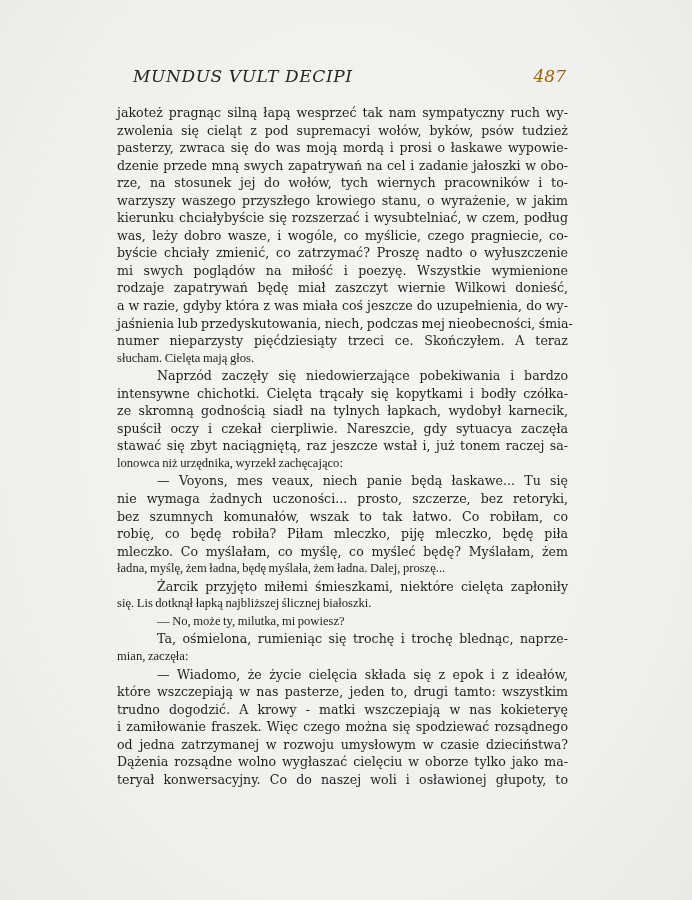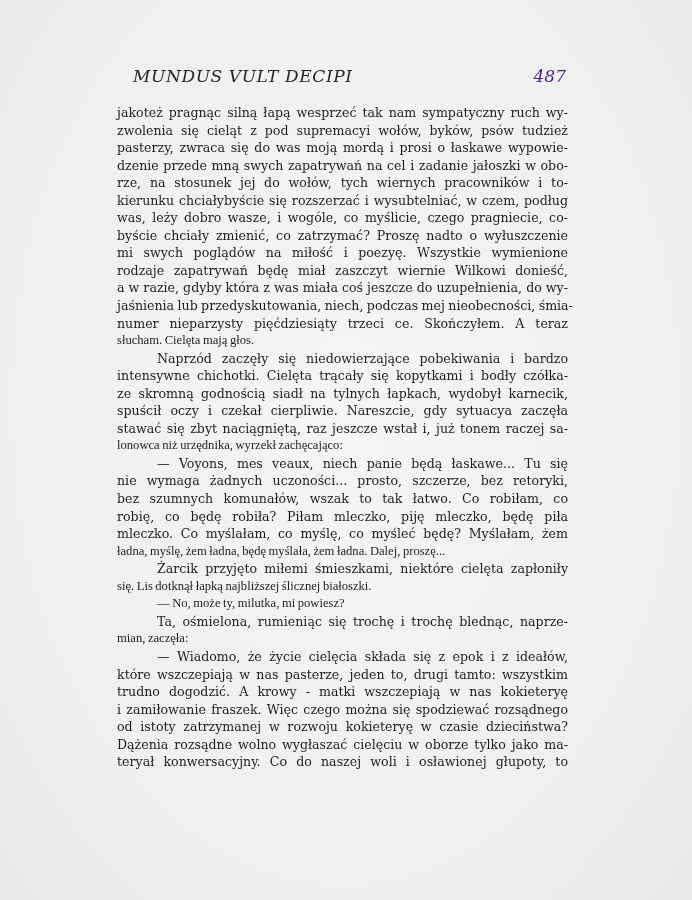--- a/index.html
+++ b/index.html
@@ -15,21 +15,21 @@
     position: absolute; left: 117px; top: 66px; width: 451px; height: 24px;
   }
   .running-title {
     position: absolute; left: 16px; top: 0;
     font-family: "DejaVu Serif", serif; font-style: italic;
     font-size: 17px; letter-spacing: 0.6px; color: #262626;
   }
   .page-number {
     position: absolute; right: 2px; top: 0;
     font-family: "DejaVu Serif", serif; font-style: italic;
-    font-size: 17px; color: #4c1d95;
+    font-size: 17px; color: #a16207;
   }
   .body {
     position: absolute; left: 117px; top: 104px; width: 451px;
     font-family: "DejaVu Serif", serif;
     font-size: 12.6px; line-height: 17.55px;
   }
   .line {
     display: block; white-space: nowrap; height: 17.55px;
     text-align: justify; text-align-last: justify;
     word-spacing: -0.6px;
@@ -44,20 +44,21 @@
   <div class="header">
     <span class="running-title">MUNDUS VULT DECIPI</span>
     <span class="page-number">487</span>
   </div>
   <div class="body" id="body-text">
       <span class="line">jakoteż pragnąc silną łapą wesprzeć tak nam sympatyczny ruch wy-</span>
       <span class="line">zwolenia się cieląt z pod supremacyi wołów, byków, psów tudzież</span>
       <span class="line">pasterzy, zwraca się do was moją mordą i prosi o łaskawe wypowie-</span>
       <span class="line">dzenie przede mną swych zapatrywań na cel i zadanie jałoszki w obo-</span>
       <span class="line">rze, na stosunek jej do wołów, tych wiernych pracowników i to-</span>
+      <span class="line">warzyszy waszego przyszłego krowiego stanu, o wyrażenie, w jakim</span>
       <span class="line">kierunku chciałybyście się rozszerzać i wysubtelniać, w czem, podług</span>
       <span class="line">was, leży dobro wasze, i wogóle, co myślicie, czego pragniecie, co-</span>
       <span class="line">byście chciały zmienić, co zatrzymać? Proszę nadto o wyłuszczenie</span>
       <span class="line">mi swych poglądów na miłość i poezyę. Wszystkie wymienione</span>
       <span class="line">rodzaje zapatrywań będę miał zaszczyt wiernie Wilkowi donieść,</span>
       <span class="line">a w razie, gdyby która z was miała coś jeszcze do uzupełnienia, do wy-</span>
       <span class="line">jaśnienia lub przedyskutowania, niech, podczas mej nieobecności, śmia-</span>
       <span class="line">numer nieparzysty pięćdziesiąty trzeci ce. Skończyłem. A teraz</span>
       <span class="line last">słucham. Cielęta mają głos.</span>
       <span class="line indent">Naprzód zaczęły się niedowierzające pobekiwania i bardzo</span>
@@ -74,17 +75,17 @@
       <span class="line last">ładna, myślę, żem ładna, będę myślała, żem ładna. Dalej, proszę...</span>
       <span class="line indent">Żarcik przyjęto miłemi śmieszkami, niektóre cielęta zapłoniły</span>
       <span class="line last">się. Lis dotknął łapką najbliższej ślicznej białoszki.</span>
       <span class="line indent last">— No, może ty, milutka, mi powiesz?</span>
       <span class="line indent">Ta, ośmielona, rumieniąc się trochę i trochę blednąc, naprze-</span>
       <span class="line last">mian, zaczęła:</span>
       <span class="line indent">— Wiadomo, że życie cielęcia składa się z epok i z ideałów,</span>
       <span class="line">które wszczepiają w nas pasterze, jeden to, drugi tamto: wszystkim</span>
       <span class="line">trudno dogodzić. A krowy - matki wszczepiają w nas kokieteryę</span>
       <span class="line">i zamiłowanie fraszek. Więc czego można się spodziewać rozsądnego</span>
-      <span class="line">od istoty zatrzymanej w rozwoju kokieteryę w czasie dzieciństwa?</span>
+      <span class="line">od jedna zatrzymanej w rozwoju umysłowym w czasie dzieciństwa?</span>
       <span class="line">Dążenia rozsądne wolno wygłaszać cielęciu w oborze tylko jako ma-</span>
       <span class="line">teryał konwersacyjny. Co do naszej woli i osławionej głupoty, to</span>
     </div>
 </div>
 
 </body></html>

